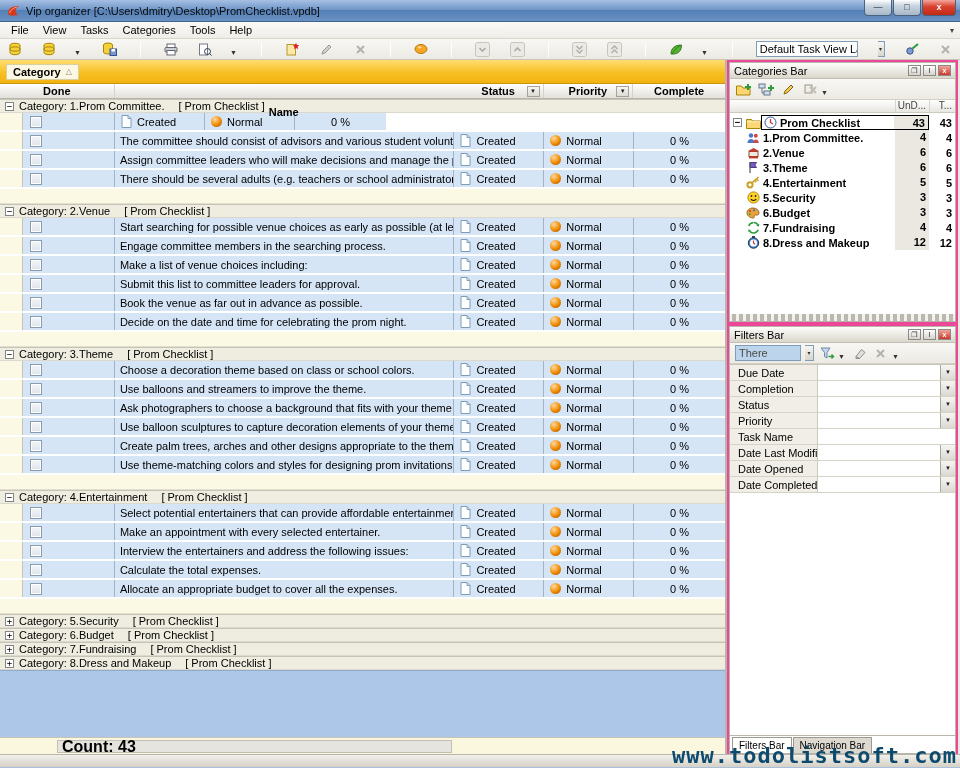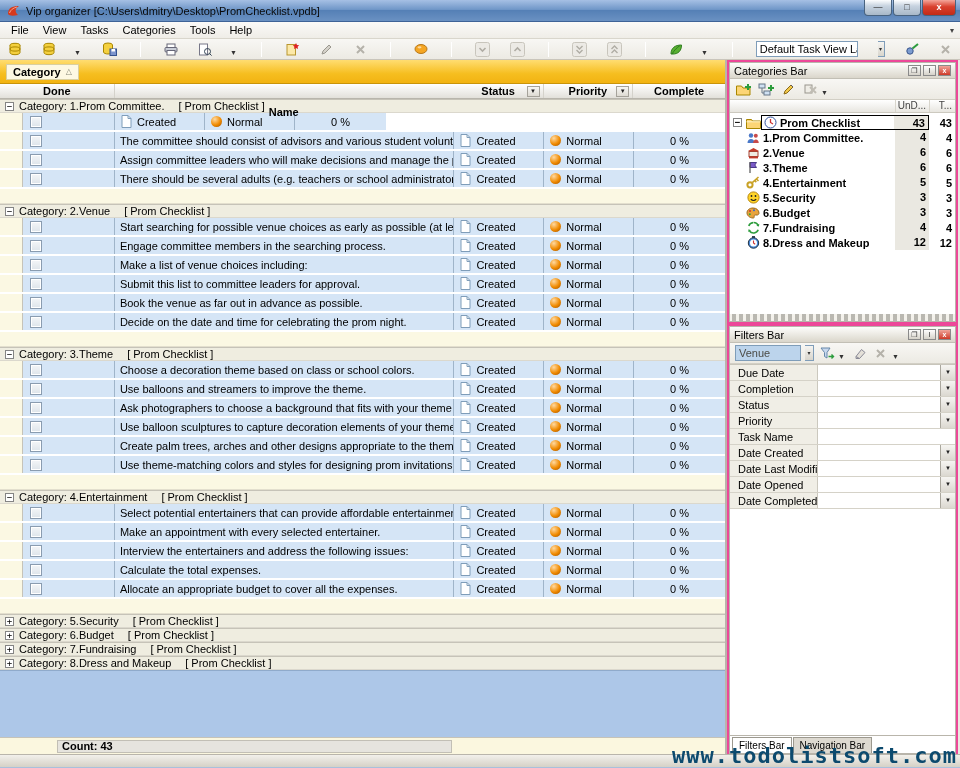--- a/index.html
+++ b/index.html
@@ -56,21 +56,21 @@
   .c-status { width:90px; padding-left:6px; gap:5px; }
   .c-priority { width:90px; padding-left:6px; gap:5px; }
   .c-complete { width:91px; justify-content:center; border-right:none; }
   .checkbox { width:12px; height:12px; border:1px solid #8A9CB0; background:linear-gradient(#F4F6F8,#DDE4EA); box-shadow:inset 0 0 0 1px #fff; }
   .ball { width:11px; height:11px; border-radius:50%; background:radial-gradient(circle at 35% 30%, #FFD9A0, #F08A00 55%, #9C4F00); flex:none; }
   .group-footer { height:15px; background:#FBF8E3; border-bottom:1px solid #E3DfCE; }
   .empty-blue { flex:1; background:#ADC7E8; border-top:1px solid #8FAACB; }
 
   
   .status-row { height:17px; background:#FBF7DF; border-top:1px solid #C6C3B8; display:flex; align-items:center; }
-  .count-panel { margin-left:57px; width:395px; height:13px; background:#E6E4DE; border:1px solid #C2BFB5; font-weight:bold; font-size:11px; padding:0 4px; line-height:11px; }
+  .count-panel { margin-left:57px; width:395px; height:13px; background:#E6E4DE; border:1px solid #C2BFB5; font-weight:bold; font-size:16px; padding:0 4px; line-height:11px; }
 
   
   .panel { background:#F4F2EC; border:1px solid #B9B5AB; display:flex; flex-direction:column; }
   .panel-title { height:16px; background:linear-gradient(#FDFDFB,#DAD6CB); border-bottom:1px solid #C2BFB5; display:flex; align-items:center; padding:0 4px; font-size:11px; }
   .panel-title .pt-label { flex:1; }
   .pt-btn { width:13px; height:11px; margin-left:2px; border:1px solid #8A8A8A; background:linear-gradient(#FDFDFD,#D5D2C9); font-size:7px; line-height:9px; text-align:center; color:#333; }
   .pt-btn.close { background:linear-gradient(#F0A59A,#CE3A28); color:#fff; font-weight:bold; }
   .panel-toolbar { height:21px; background:linear-gradient(#F8F7F4,#ECEAE3); border-bottom:1px solid #D2CFC5; display:flex; align-items:center; padding:0 5px; gap:4px; }
 
   
@@ -937,21 +937,21 @@
     </div>
 
     <div class="panel filters-panel">
       <div class="panel-title">
         <span class="pt-label">Filters Bar</span>
         <span class="pt-btn">❐</span>
         <span class="pt-btn">Ⅰ</span>
         <span class="pt-btn close">x</span>
       </div>
       <div class="panel-toolbar">
-        <span class="custom-combo">Venue</span>
+        <span class="custom-combo">There</span>
           <span class="combo-spin">▾</span>
         <span class="tbicon">
             <svg width="15" height="13">
               <path d="M1 1h9L7 5.5V11L4.5 9.5V5.5z" fill="#C8D8EE" stroke="#68A"></path>
               <path d="M8.5 9.5H13M11.5 7.5l2 2-2 2" stroke="#2C9C3C" fill="none" stroke-width="1.4"></path>
             </svg>
           </span>
           <span class="tb-caret">▼</span>
         <span class="tbicon">
             <svg width="14" height="12">
@@ -985,25 +985,20 @@
           <div class="f-row">
             <div class="f-label">Priority</div>
             <div class="f-value"></div>
             <div class="f-drop">▼</div>
           </div>
           <div class="f-row">
             <div class="f-label">Task Name</div>
             <div class="f-value"></div>
           </div>
           <div class="f-row">
-            <div class="f-label">Date Created</div>
-            <div class="f-value"></div>
-            <div class="f-drop">▼</div>
-          </div>
-          <div class="f-row">
             <div class="f-label">Date Last Modified</div>
             <div class="f-value"></div>
             <div class="f-drop">▼</div>
           </div>
           <div class="f-row">
             <div class="f-label">Date Opened</div>
             <div class="f-value"></div>
             <div class="f-drop">▼</div>
           </div>
           <div class="f-row">

